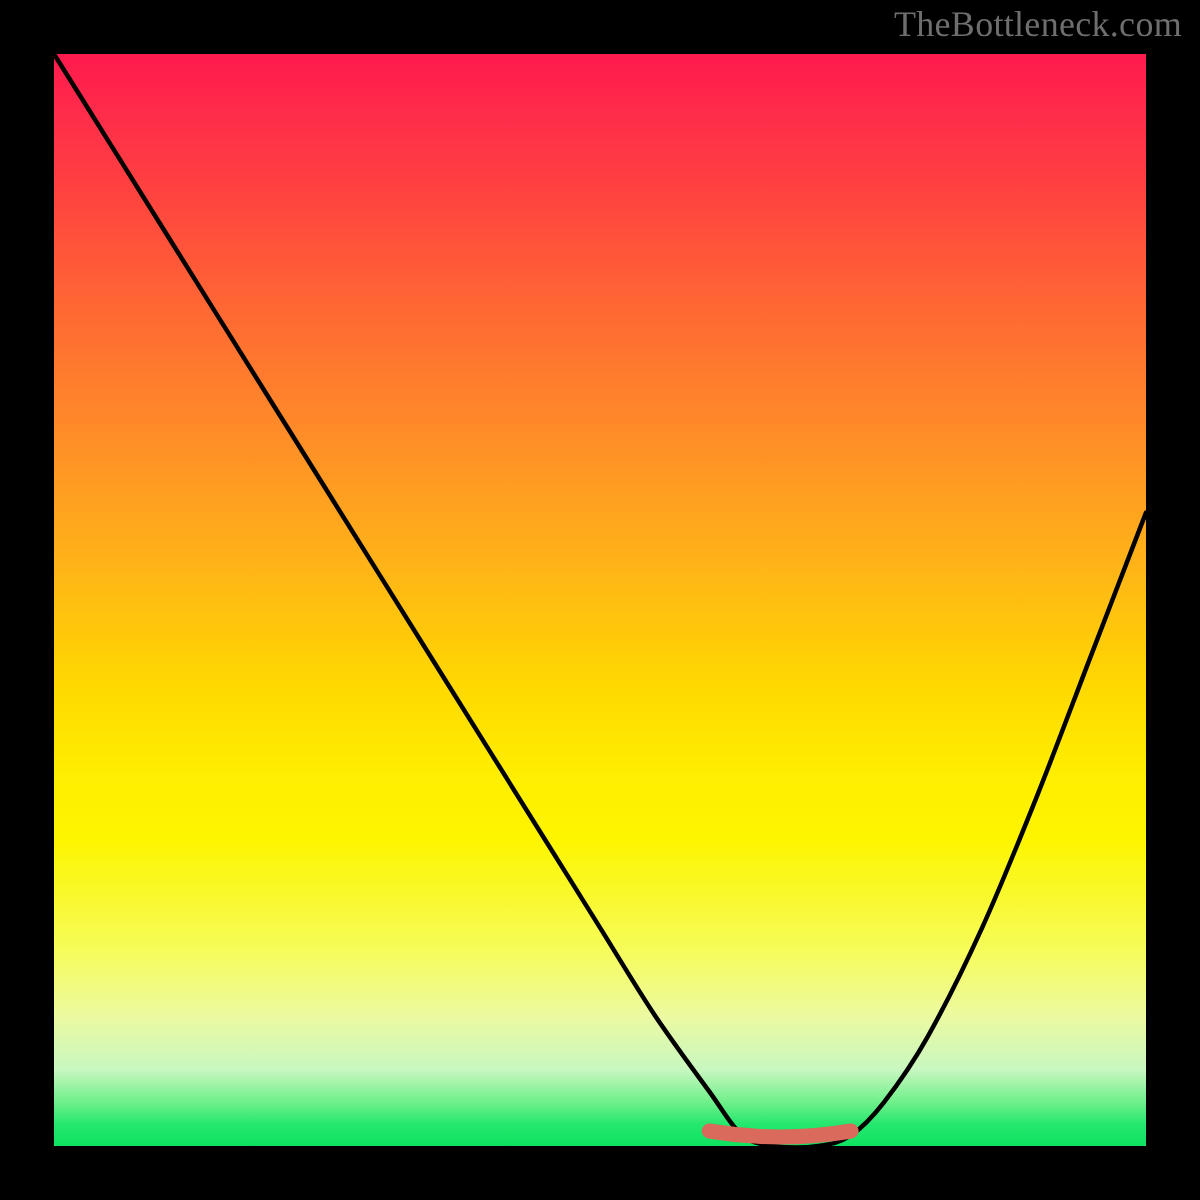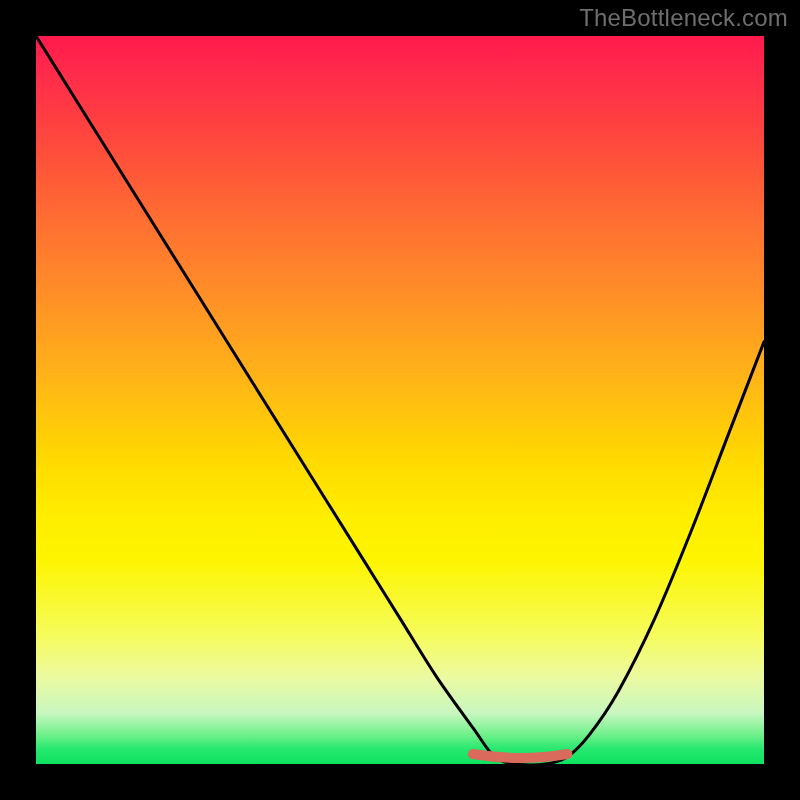--- a/index.html
+++ b/index.html
@@ -19,20 +19,21 @@
   }
   .watermark {
     position: absolute;
     top: 4px;
     right: 12px;
     color: #6e6e6e;
     font-size: 24px;
     font-weight: 400;
     letter-spacing: 0.2px;
     user-select: none;
+    font-family: Liberation Serif, serif;
   }
   .plot-area {
     position: absolute;
     left: 36px;
     top: 36px;
     width: 728px;
     height: 728px;
   }
   .gradient {
     position: absolute;

